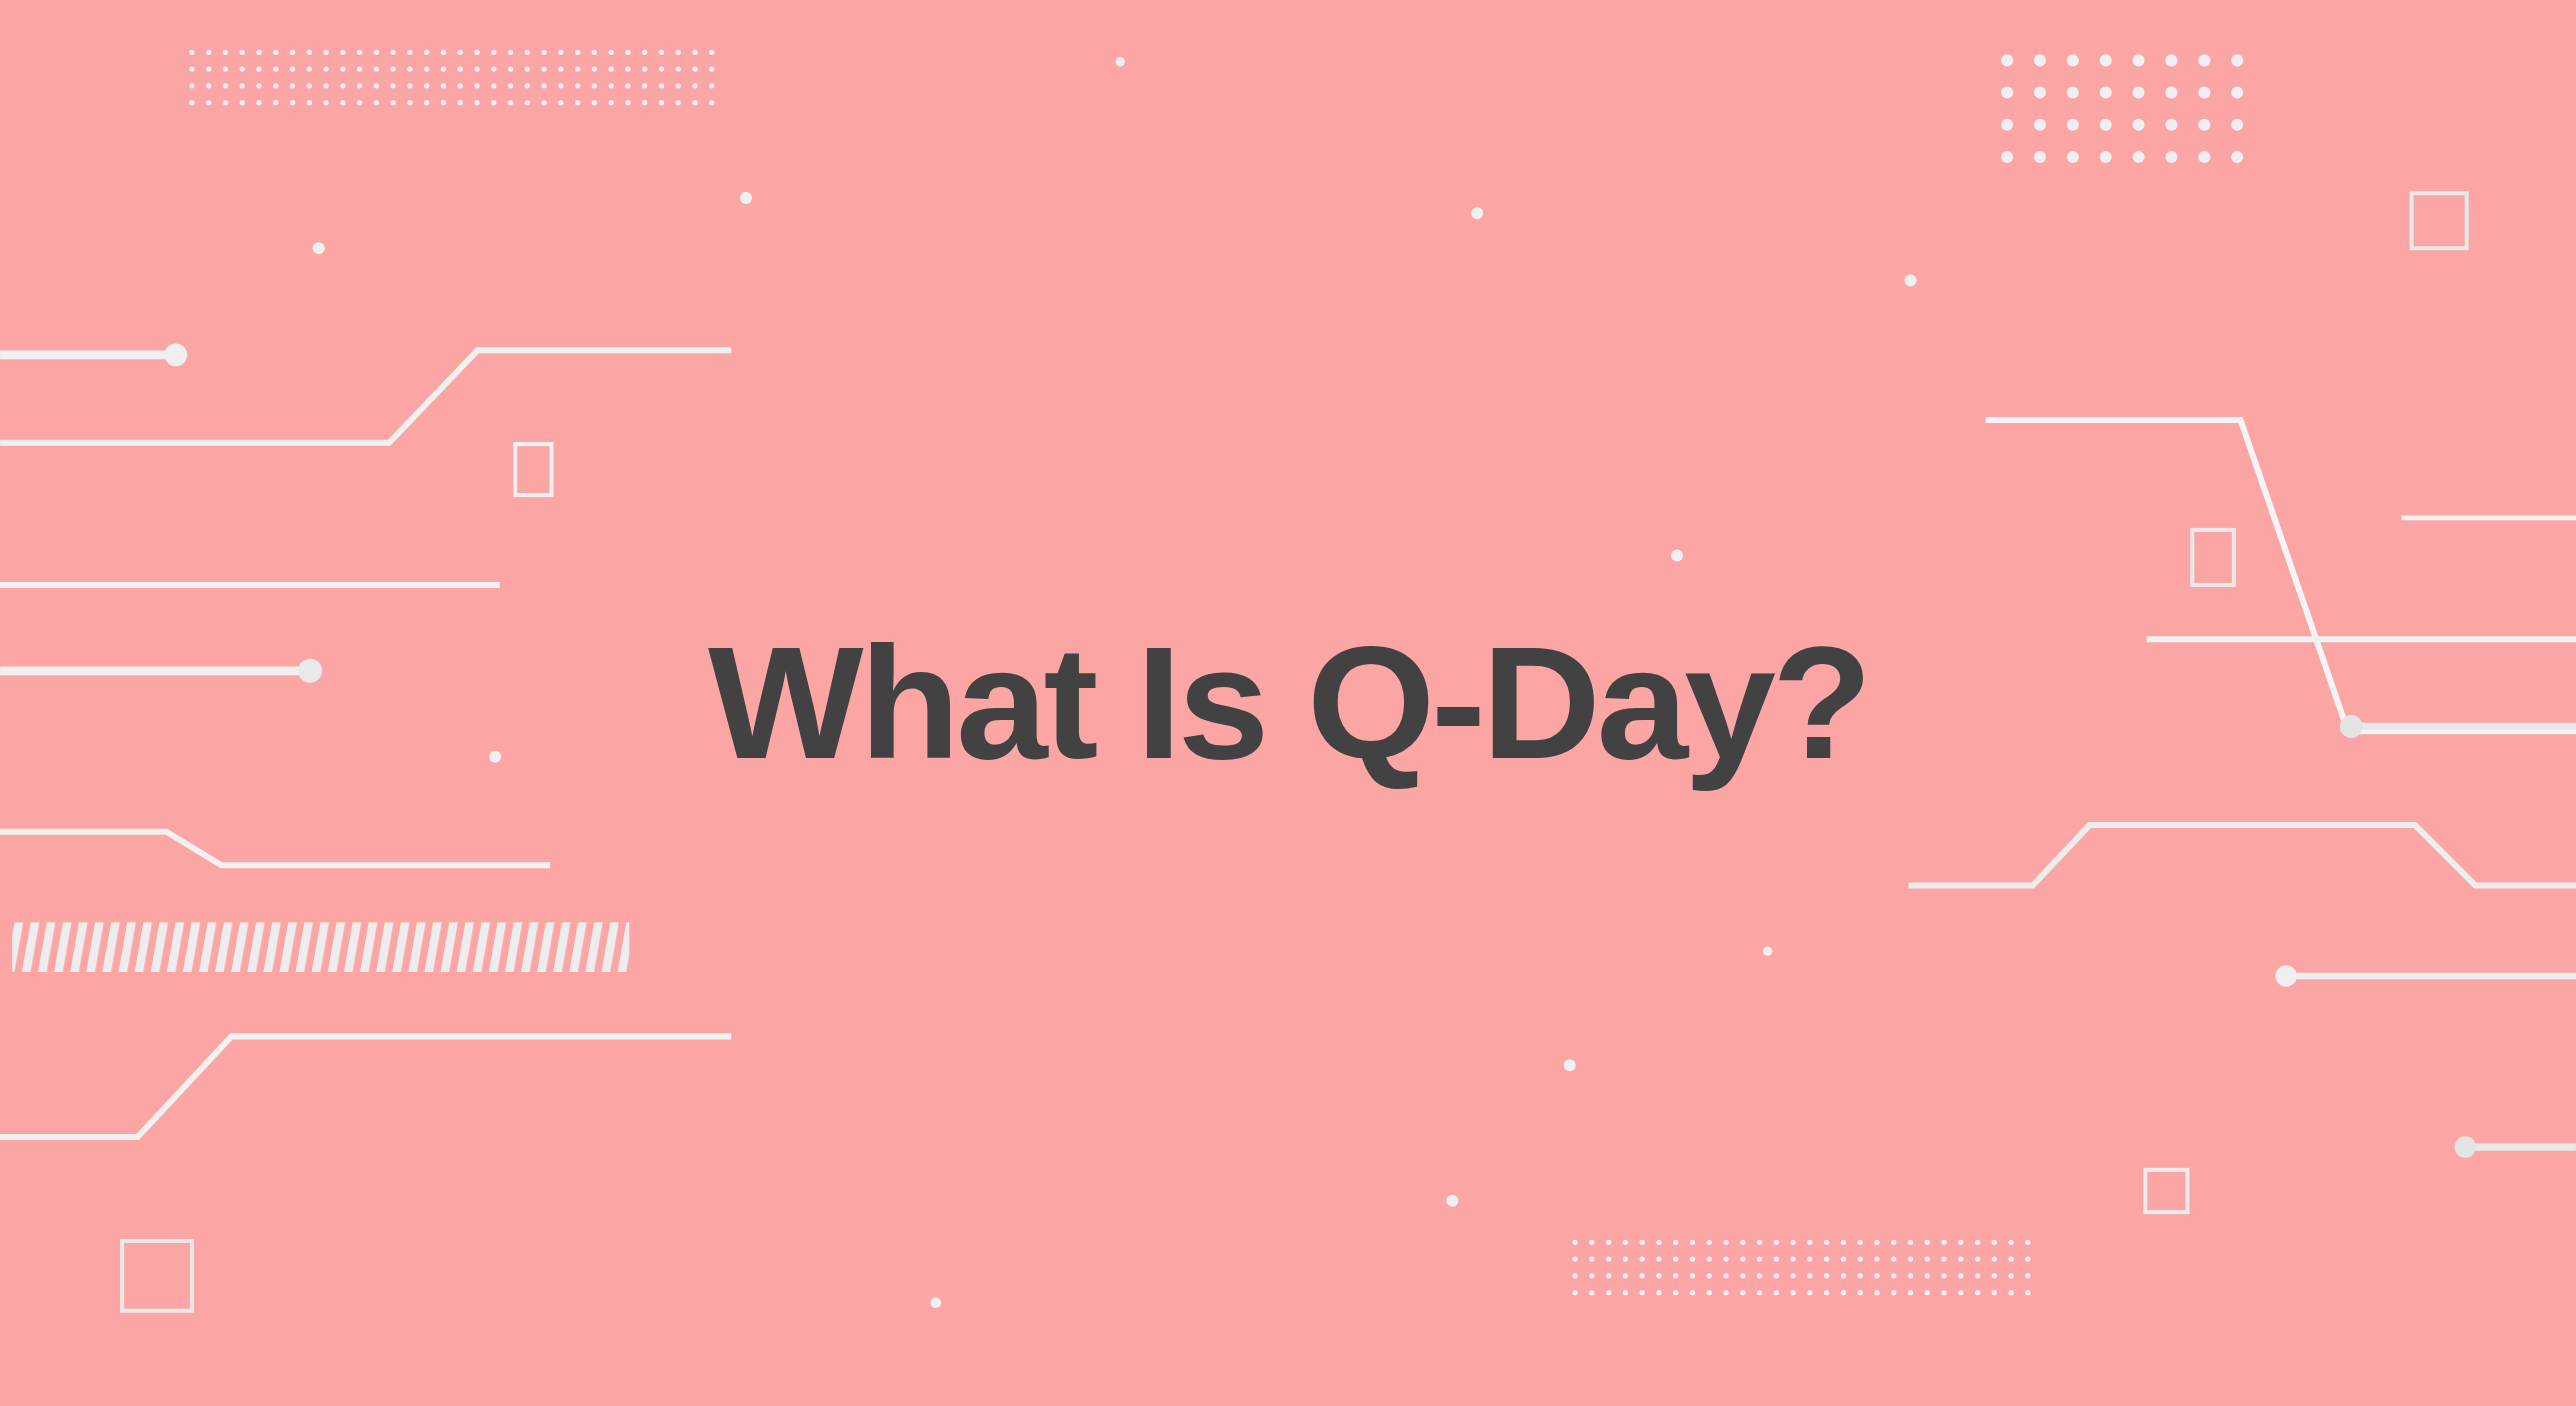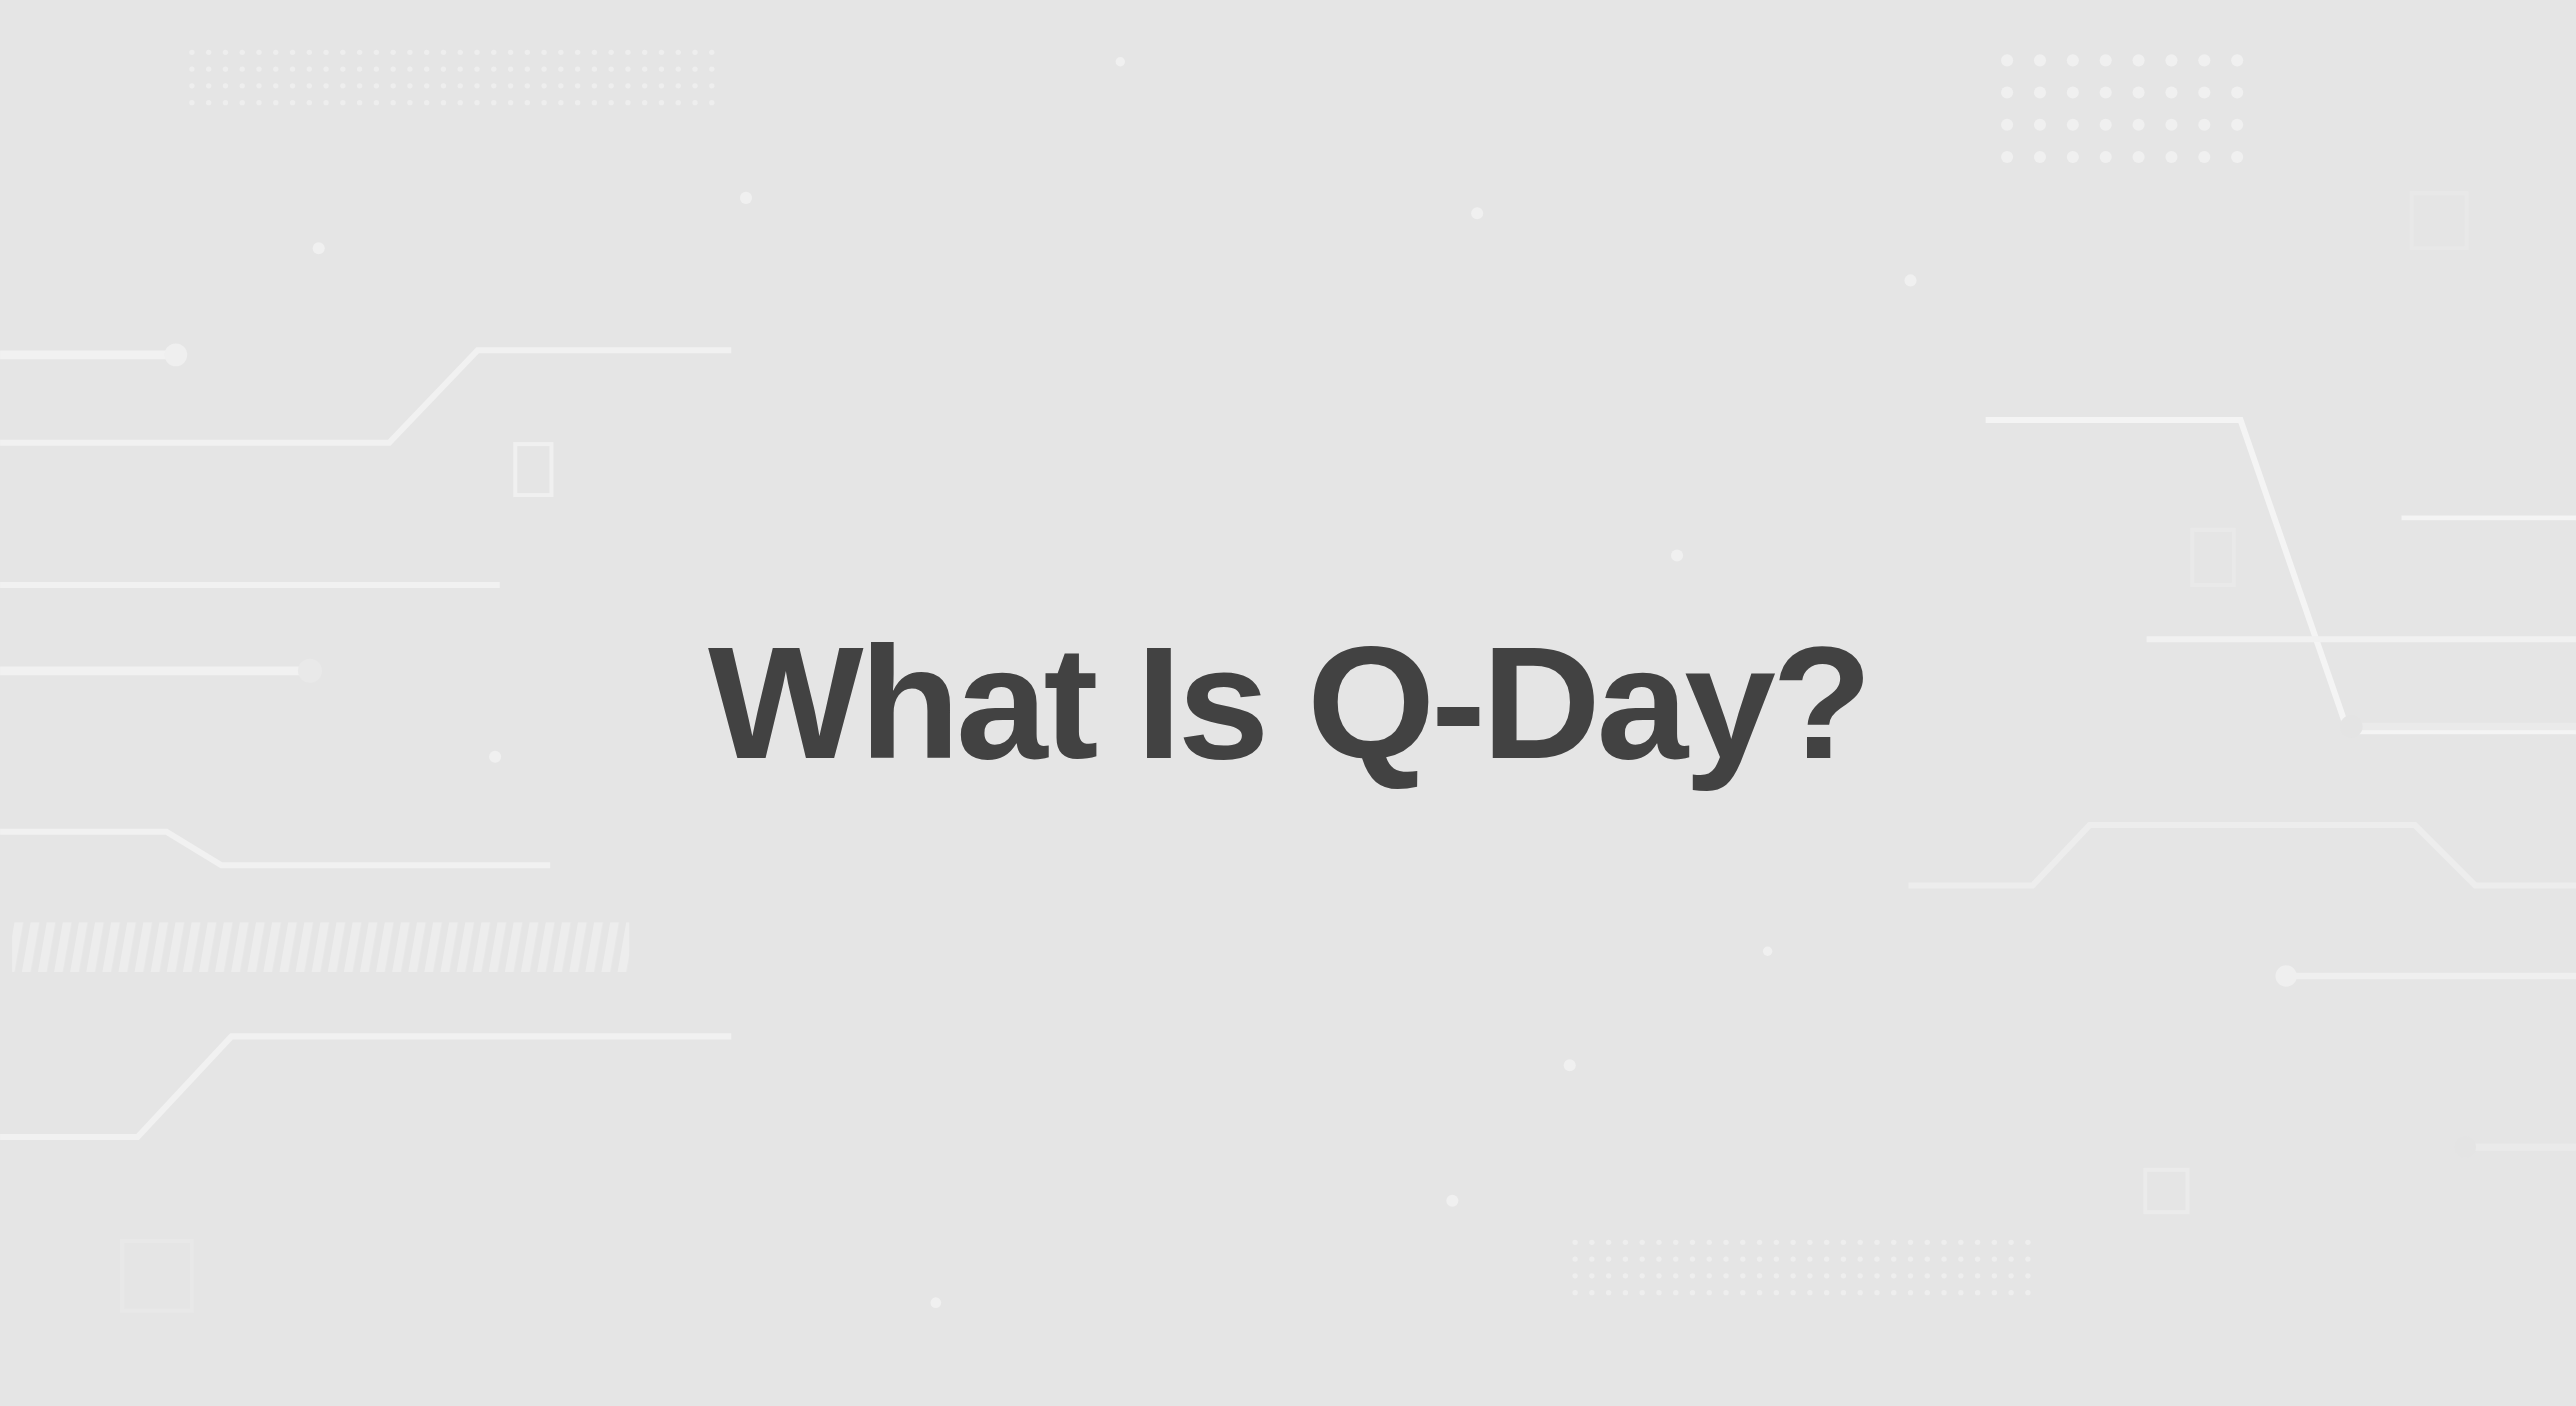--- a/index.html
+++ b/index.html
@@ -8,21 +8,21 @@
     padding: 0;
     background: #ffffff;
   }
   body {
     font-family: "Liberation Sans", sans-serif;
   }
   #slide {
     position: relative;
     width: 2576px;
     height: 1406px;
-    background: #e5e5e5;
+    background: #fca5a5;
     overflow: hidden;
   }
   #bg-decor {
     position: absolute;
     inset: 0;
     width: 2576px;
     height: 1406px;
     pointer-events: none;
   }
   #title-layer {

